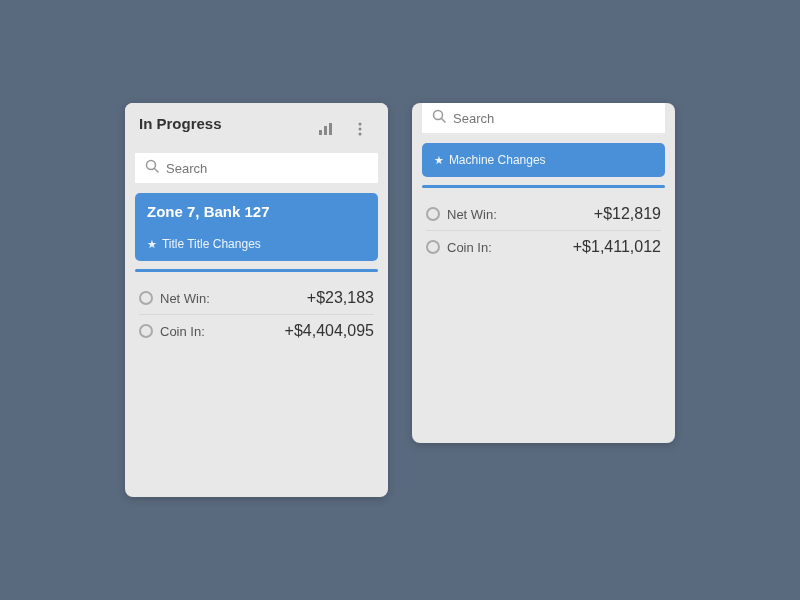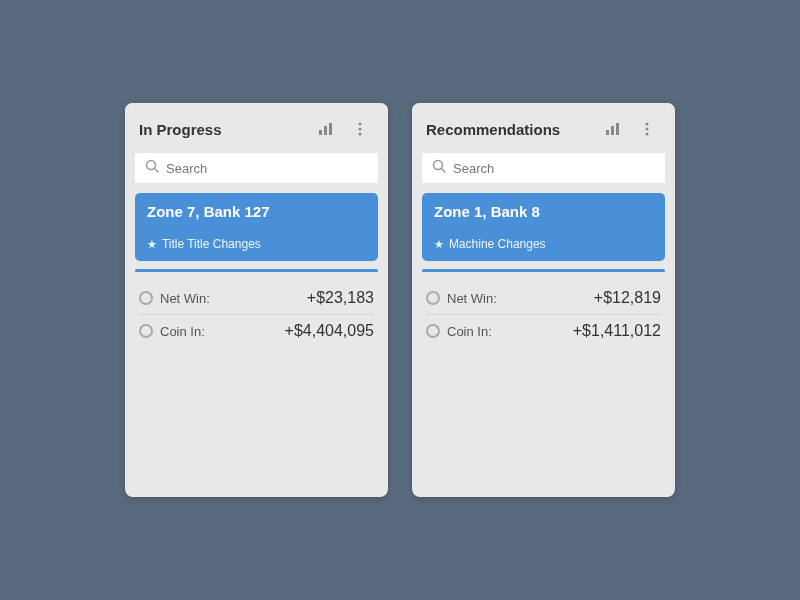--- a/index.html
+++ b/index.html
@@ -25,21 +25,21 @@
       width: 263px;
       background-color: #e8e8e8;
       border-radius: 8px;
       box-shadow: 0 2px 8px rgba(0,0,0,0.2);
       overflow: hidden;
       min-height: 340px;
     }
 
     .card-header {
       display: flex;
-      align-items: center;
+      align-items: flex-start;
       justify-content: space-between;
       padding: 12px 14px 10px 14px;
       background-color: #e8e8e8;
     }
 
     .card-title {
       font-size: 15px;
       font-weight: 600;
       color: #333;
     }
@@ -214,48 +214,28 @@
           <div class="stat-label">
             <div class="circle-icon"></div>
             <span>Coin In:</span>
           </div>
           <span class="stat-value">+$4,404,095</span>
         </div>
       </div>
       <div class="empty-area"></div>
     </div>
     <div class="card">
-      <div class="card-header">
-        <span class="card-title">Recommendations</span>
-        <div class="card-header-icons">
-          <button class="icon-btn">
-            <svg width="16" height="16" viewBox="0 0 16 16" fill="none" xmlns="http://www.w3.org/2000/svg">
-      <rect x="1" y="9" width="3" height="5" fill="#888"></rect>
-      <rect x="6" y="5" width="3" height="9" fill="#888"></rect>
-      <rect x="11" y="2" width="3" height="12" fill="#888"></rect>
-    </svg>
-          </button>
-          <button class="icon-btn">
-            <svg width="16" height="16" viewBox="0 0 16 16" fill="#888" xmlns="http://www.w3.org/2000/svg">
-      <circle cx="8" cy="3" r="1.5"></circle>
-      <circle cx="8" cy="8" r="1.5"></circle>
-      <circle cx="8" cy="13" r="1.5"></circle>
-    </svg>
-          </button>
-        </div>
-      </div>
       <div class="search-bar">
         <span class="search-icon-svg"><svg width="14" height="14" viewBox="0 0 14 14" fill="none" xmlns="http://www.w3.org/2000/svg">
       <circle cx="6" cy="6" r="4.5" stroke="#999" stroke-width="1.5"></circle>
       <line x1="9.5" y1="9.5" x2="13" y2="13" stroke="#999" stroke-width="1.5" stroke-linecap="round"></line>
     </svg></span>
         <input type="text" class="search-input" placeholder="Search" style="">
       </div>
       <div class="selected-item">
-        <div class="selected-item-title">Zone 1, Bank 8</div>
         <div class="selected-item-subtitle">
           <span class="star-icon">★</span>
           <span>Machine Changes</span>
         </div>
       </div>
       <div class="blue-bar"></div>
       <div class="stats-section">
         <div class="stat-row">
           <div class="stat-label">
             <div class="circle-icon"></div>

